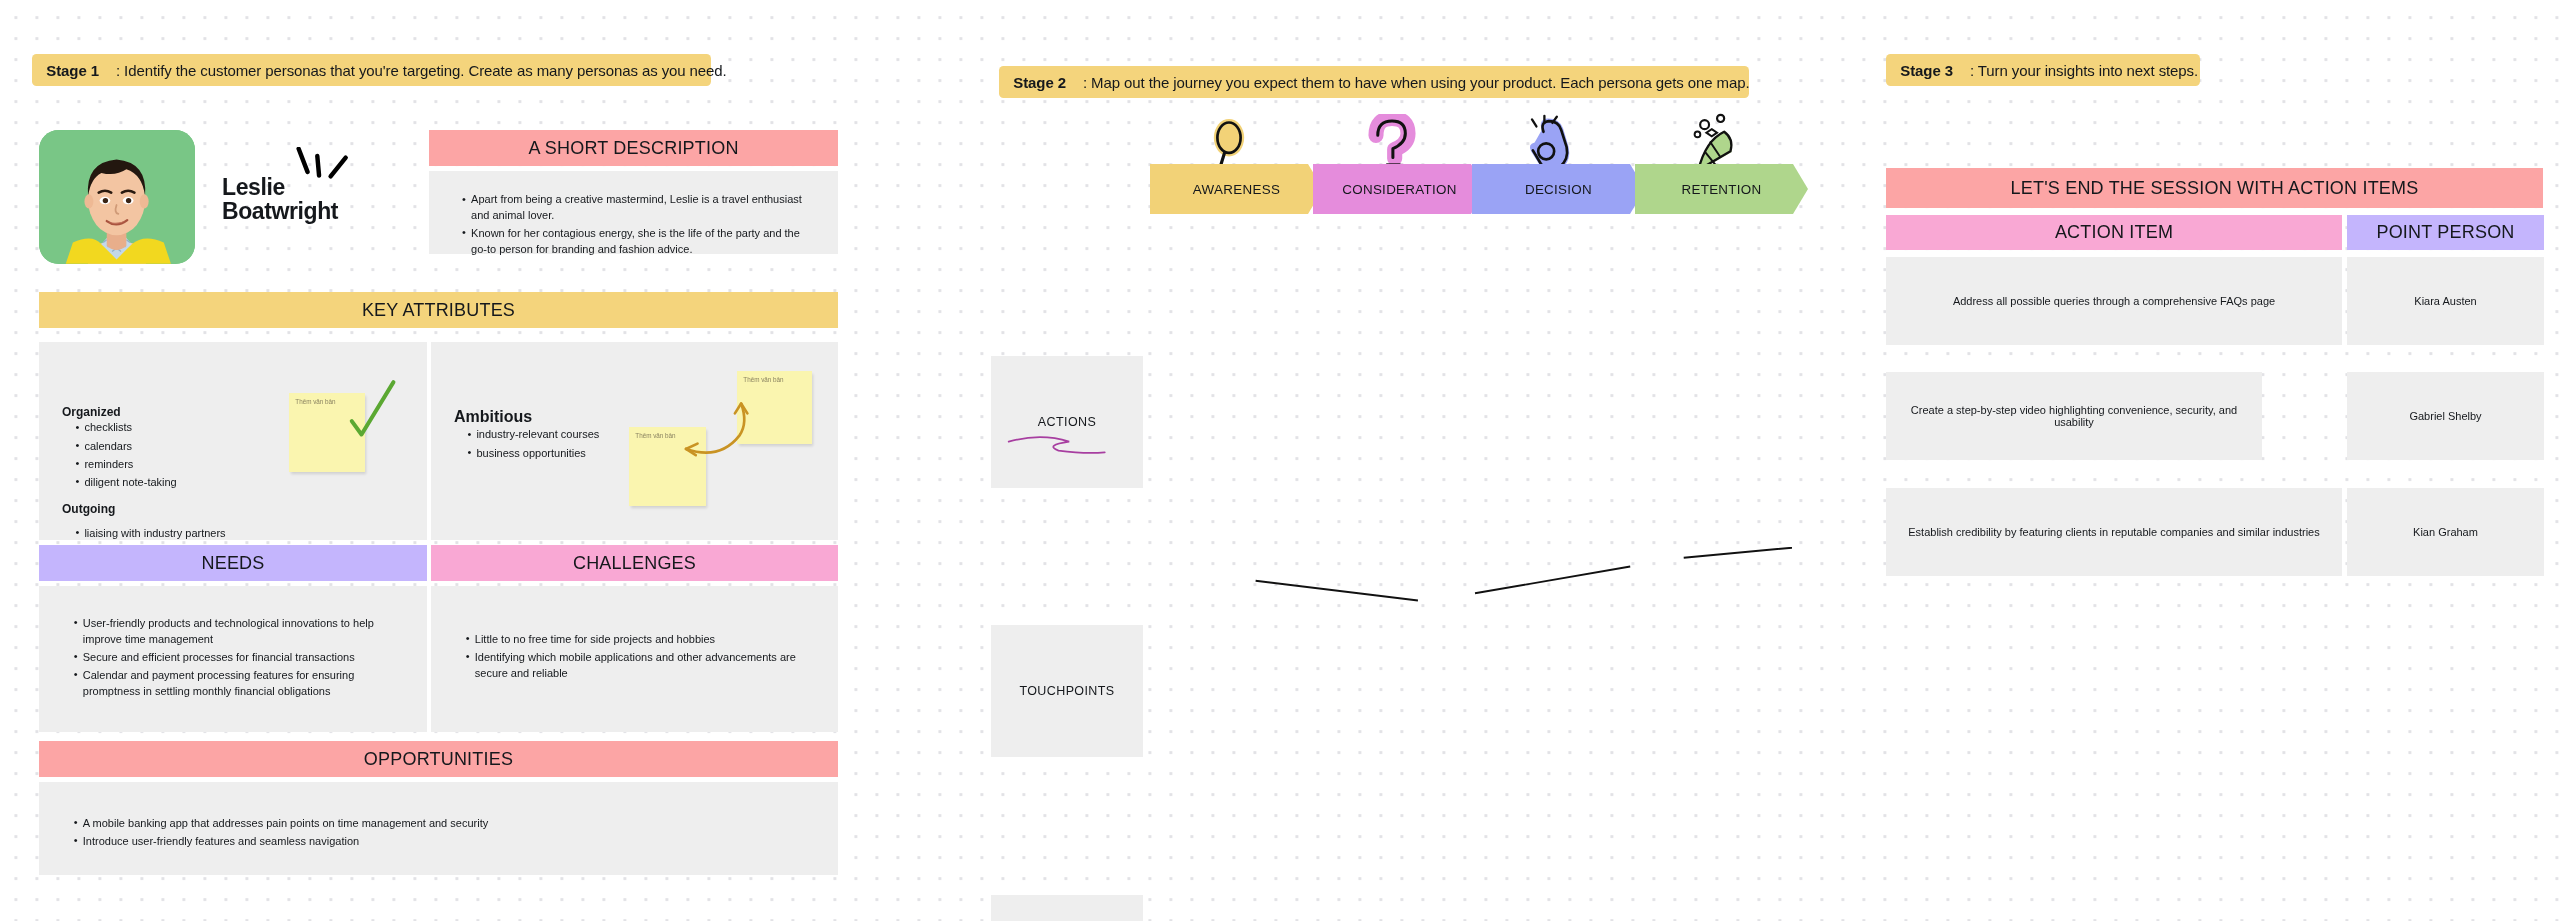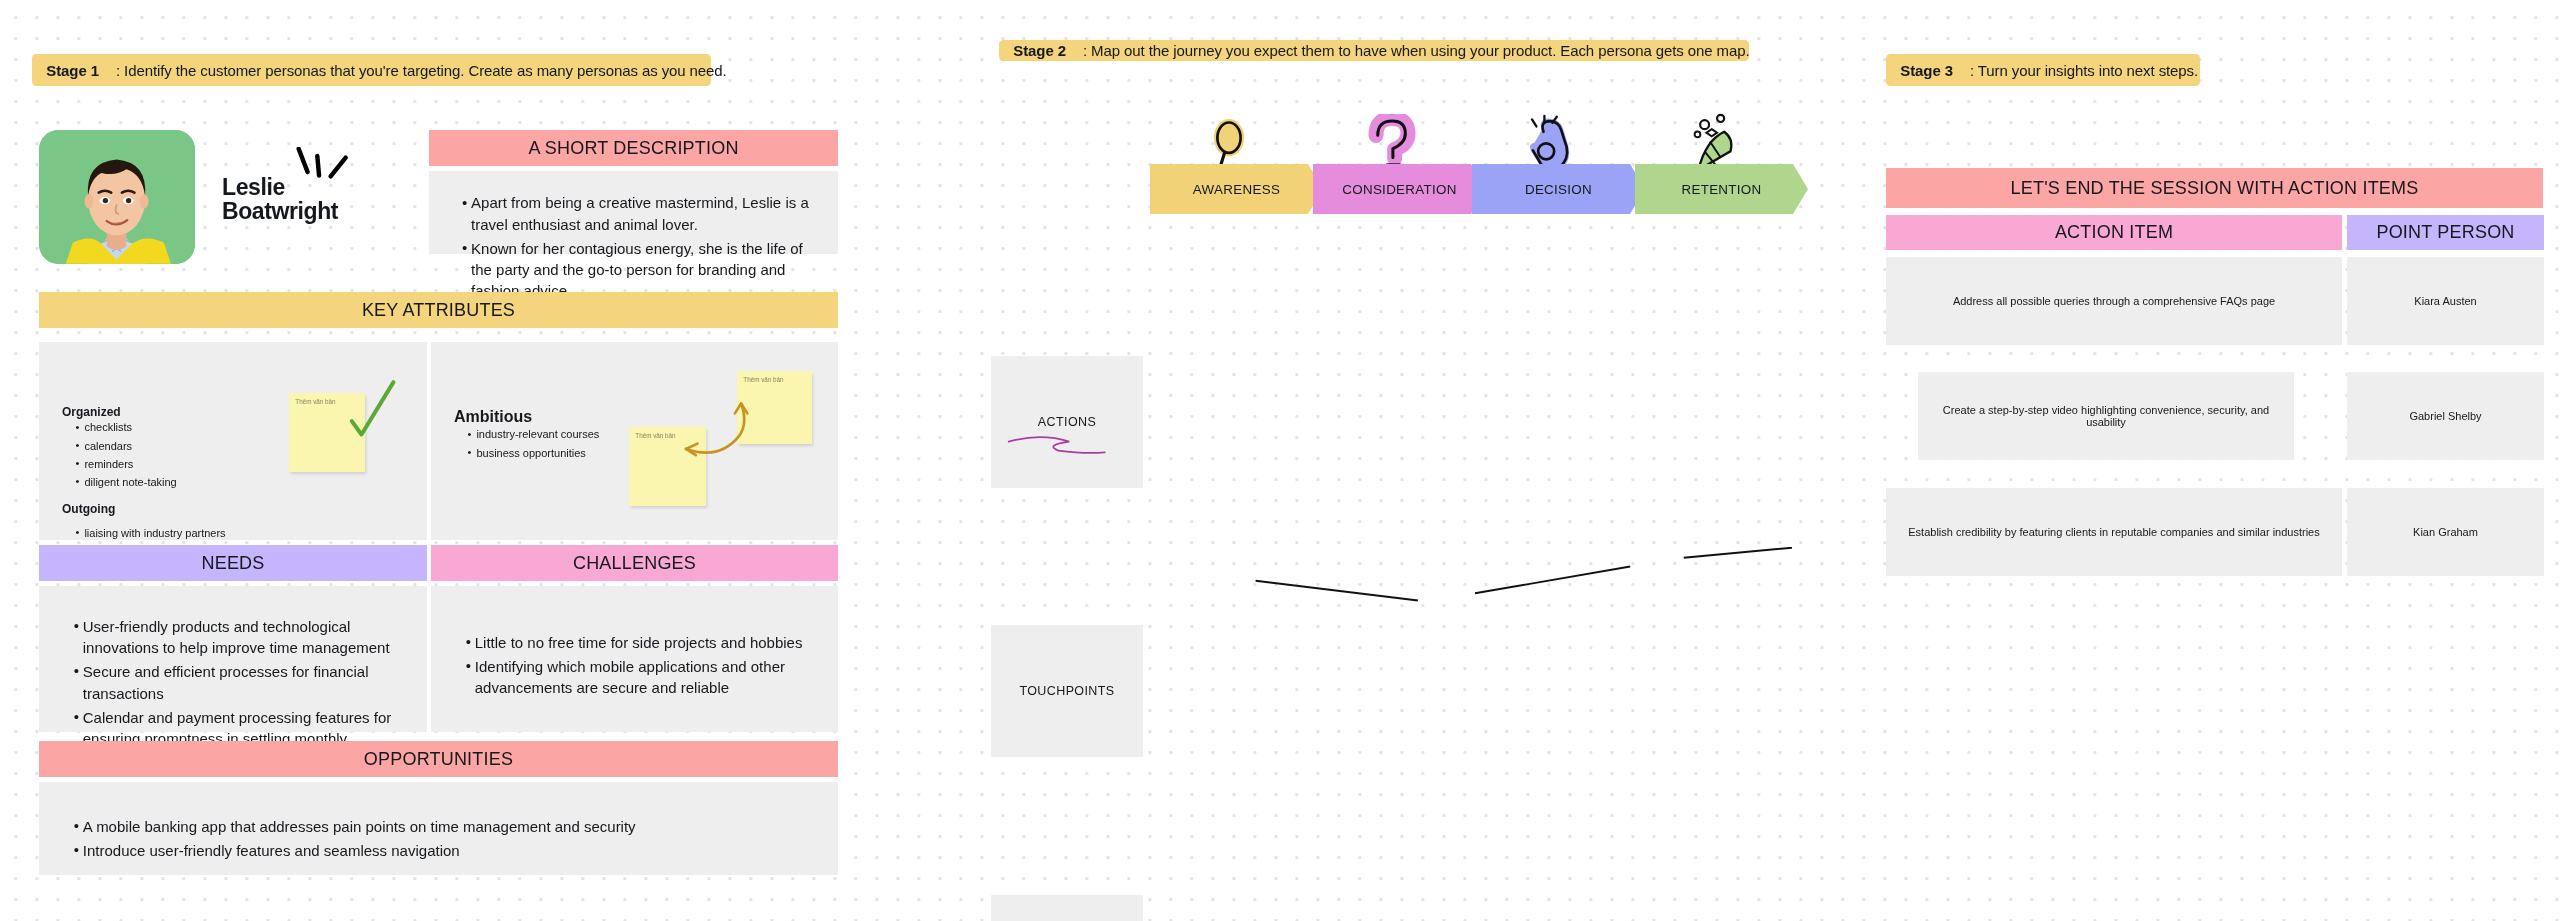--- a/index.html
+++ b/index.html
@@ -30,21 +30,21 @@
   .hdr.green{background:#fca5a5;}
   .hdr.yellow{background:#F4D47C;}
   .hdr.pink{background:#c4b5fd;}
   .hdr.violet{background:#f9a8d4;}
   .body-card{background:#EEEEEE;}
 
   ul.bl{margin:0;padding:0 0 0 13.4px;list-style:none;}
   ul.bl li{position:relative;padding-left:9px;margin-bottom:2.7px;line-height:1.42;}
   ul.bl li:before{content:"•";position:absolute;left:0;top:-0.9px;}
 
-  .tiny{font-size:15px;}
+  .tiny{font-size:11px;}
   .sml{font-size:11px;}
 
   
   .photo{
     border-radius:19.7px;overflow:hidden;background:#74C581;position:relative;
   }
   .photo svg{display:block;}
 
   .persona-name{
     font-size:23px;font-weight:bold;line-height:1.06;letter-spacing:-0.4px;
@@ -210,21 +210,21 @@
 <div class="abs hdr green" style="left:39px;top:741px;width:799px;height:36px;">
   <span>OPPORTUNITIES</span>
 </div>
 <div class="abs body-card" style="left:39px;top:782px;width:799px;height:93px;padding:34px 21.4px;">
   <ul class="bl tiny">
     <li>A mobile banking app that addresses pain points on time management and security</li>
     <li>Introduce user-friendly features and seamless navigation</li>
   </ul>
 </div>
 
-<div class="abs stage-banner" style="left:999px;top:40px;width:750px;height:21px;align-items:center;">
+<div class="abs stage-banner" style="left:999px;top:66px;width:750px;height:32px;align-items:center;">
   <span class="b">Stage 2</span>
     <span>: Map out the journey you expect them to have when using your product. Each persona gets one map.</span>
 </div>
 
 <svg class="abs" style="left:1204px;top:116px;width:50px;height:63px;" viewBox="0 0 56 70">
   <ellipse cx="28" cy="24" rx="17" ry="21" fill="#F2D277"></ellipse>
   <ellipse cx="28" cy="24" rx="13" ry="17" fill="none" stroke="#111" stroke-width="3"></ellipse>
   <path d="M23 41 L15 67" stroke="#111" stroke-width="3.6" stroke-linecap="round"></path>
   <path d="M15 67 Q20 70 24 66" stroke="#111" stroke-width="3.2" fill="none" stroke-linecap="round"></path>
 </svg>
@@ -300,21 +300,21 @@
   <span>POINT PERSON</span>
 </div>
 
 <div class="abs act-cell" style="left:1886px;top:257px;width:456px;height:88px;">
   <span>Address all possible queries through a comprehensive FAQs page</span>
 </div>
 <div class="abs act-cell" style="left:2347px;top:257px;width:197px;height:88px;">
   <span>Kiara Austen</span>
 </div>
 
-<div class="abs act-cell" style="left:1886px;top:372px;width:376px;height:88px;margin-left:32px;">
+<div class="abs act-cell" style="left:1886px;top:372px;width:376px;height:88px;">
   <span>Create a step-by-step video highlighting convenience, security, and usability</span>
 </div>
 <div class="abs act-cell" style="left:2347px;top:372px;width:197px;height:88px;">
   <span>Gabriel Shelby</span>
 </div>
 
 <div class="abs act-cell" style="left:1886px;top:488px;width:456px;height:88px;">
   <span>Establish credibility by featuring clients in reputable companies and similar industries</span>
 </div>
 <div class="abs act-cell" style="left:2347px;top:488px;width:197px;height:88px;">

